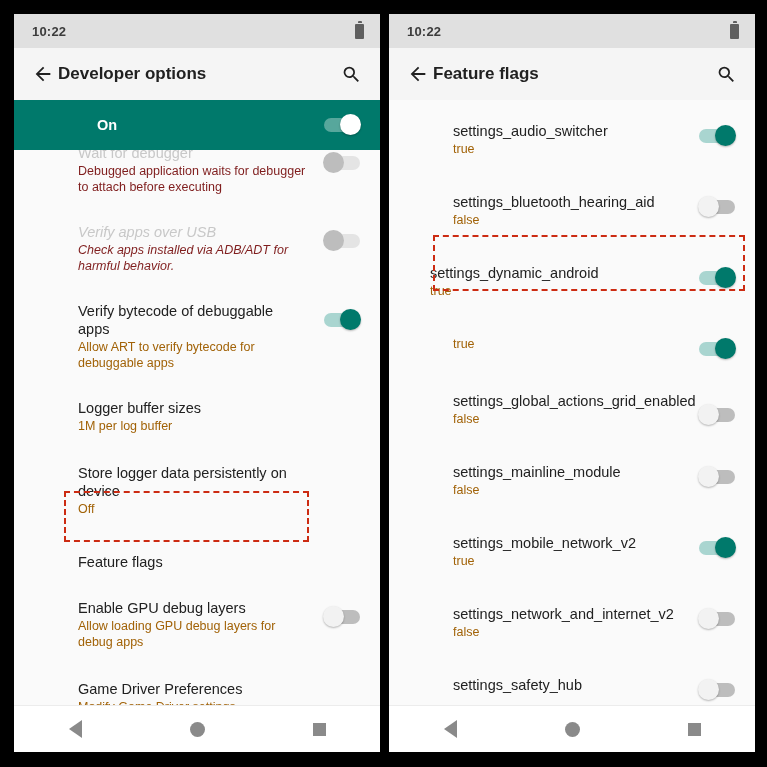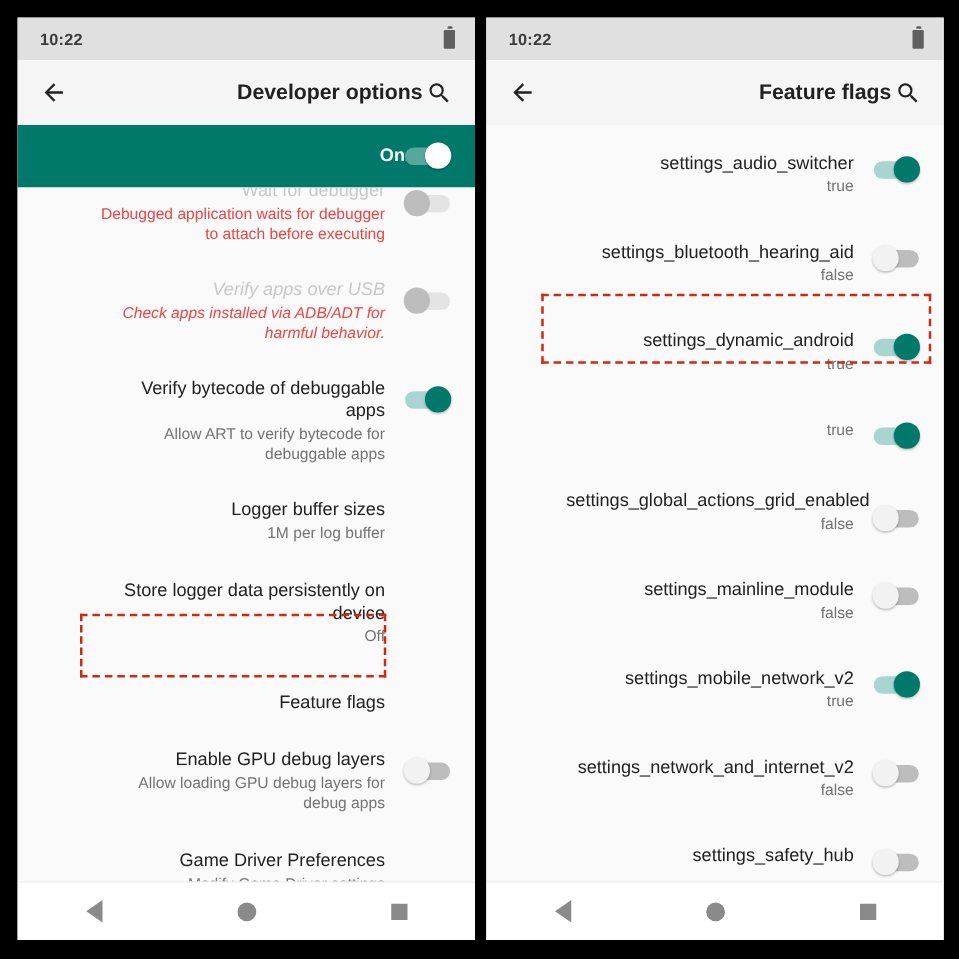--- a/index.html
+++ b/index.html
@@ -22,21 +22,20 @@
   
   .phone {
     position: absolute;
     top: 14px;
     width: 366px;
     height: 738px;
     background: #fafafa;
     overflow: hidden;
     display: flex;
     flex-direction: column;
-    text-align: right;
   }
   #phone-left  { left: 14px; }
   #phone-right { left: 389px; }
 
   
   .statusbar {
     height: 34px;
     background: #e0e0e0;
     display: flex;
     align-items: center;
@@ -141,26 +140,26 @@
     min-width: 0;
     padding-right: 10px;
   }
   .row .primary {
     font-size: 14.5px;
     color: #212121;
     line-height: 18px;
   }
   .row .secondary {
     font-size: 12.5px;
-    color: #737373;
+    color: #a16207;
     line-height: 16px;
     margin-top: 1px;
   }
   .row.dim .primary { color: #c8c8c8; }
-  .row.dim .secondary { color: #ef4444; }
+  .row.dim .secondary { color: #7f1d1d; }
 
   .row .sw-holder {
     flex: 0 0 auto;
     width: 42px;
     display: flex;
     align-items: flex-start;
     justify-content: flex-end;
   }
 
   

